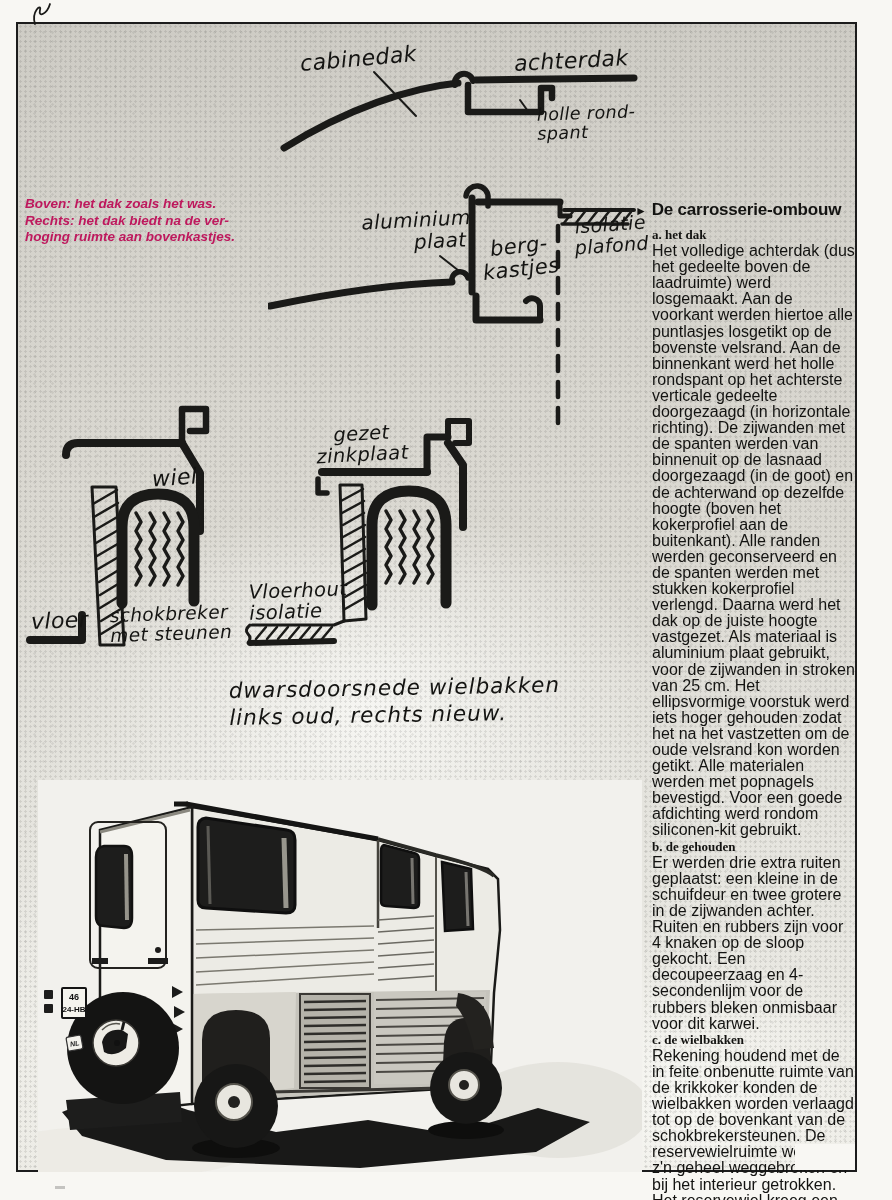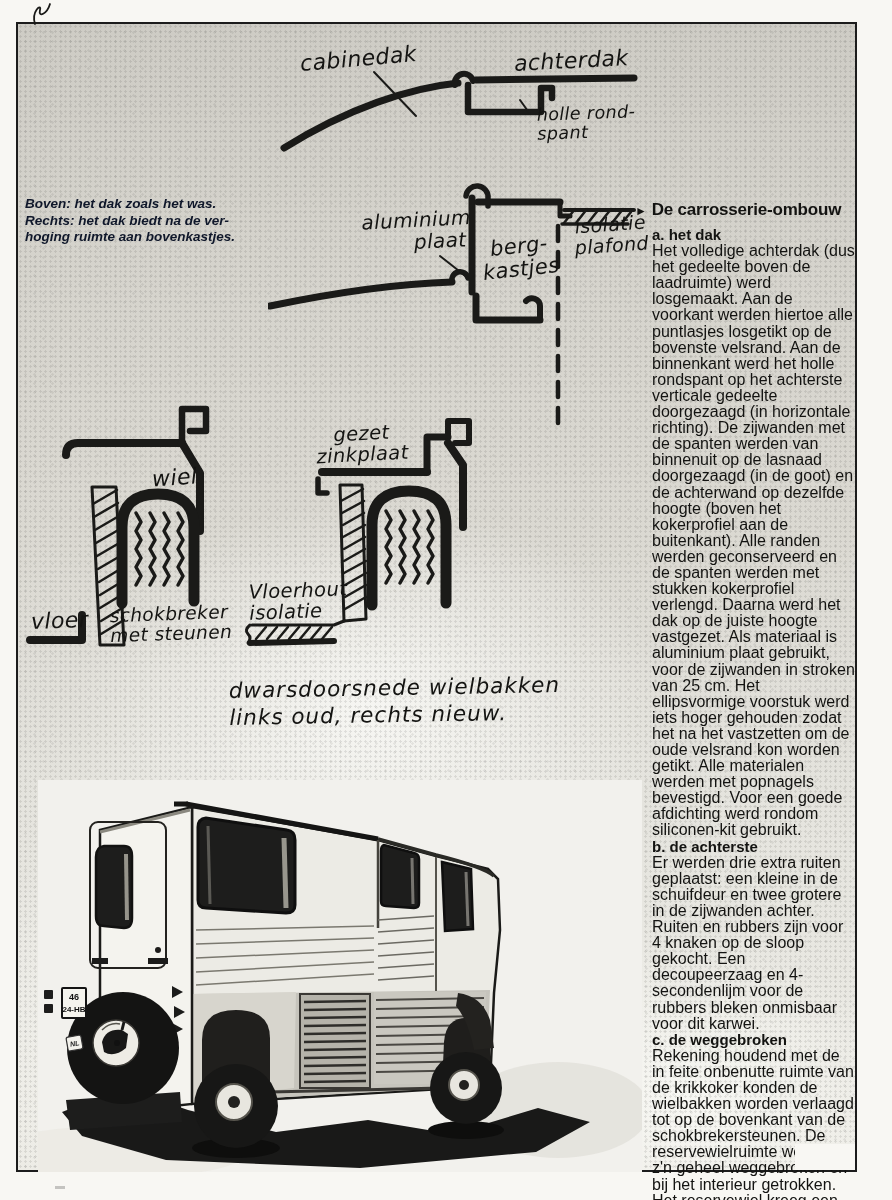--- a/index.html
+++ b/index.html
@@ -28,29 +28,29 @@
   .abs{position:absolute;}
   svg{display:block;}
   .ink{stroke:#1a1a18;fill:none;stroke-linecap:round;stroke-linejoin:round;}
   .hand{
     position:absolute;font-family:"DejaVu Sans",sans-serif;font-style:italic;
     color:#141412;white-space:pre-line;line-height:1.08;letter-spacing:.4px;z-index:3;
   }
   .caption-intro{
     position:absolute;left:25px;top:196px;width:228px;
     font-family:"Liberation Sans",sans-serif;font-style:italic;font-weight:bold;
-    font-size:13.5px;line-height:16.5px;white-space:pre-line;color:#0f172a;z-index:3;
+    font-size:13.5px;line-height:16.5px;white-space:pre-line;color:#be185d;z-index:3;
   }
   .article{position:absolute;left:652px;top:200px;width:204px;z-index:3;color:#131311;}
   .art-title{
     display:flex;align-items:center;gap:5px;margin-left:-17px;
     font-weight:bold;font-size:17px;letter-spacing:-.2px;margin-bottom:7px;white-space:nowrap;
   }
   .arrow{font-size:12px;line-height:1;transform:translateY(1px);}
-  .sec-h{font-weight:bold;font-size:15px;line-height:16.1px;}
+  .sec-h{font-weight:bold;font-size:13px;line-height:16.1px;font-family:Liberation Serif, serif;}
   .sec-b{font-size:16px;line-height:16.1px;}
   .artifact{position:absolute;left:795px;top:1144px;width:60px;height:26px;background:#f8f7f3;z-index:4;}
   .speck{position:absolute;background:rgba(40,40,38,.25);}
 </style>
 </head>
 <body>
 
 <div class="frame"></div>
 
 <svg class="abs" style="left:26px;top:1px;z-index:3" width="30" height="26" viewBox="0 0 30 26">
@@ -185,25 +185,25 @@
 <div class="article">
   <div class="art-title">
     <span class="arrow">►</span>
     <span>De carrosserie-ombouw</span>
   </div>
   <div class="sec">
     <div class="sec-h">a. het dak</div>
     <div class="sec-b">Het volledige achterdak (dus het gedeelte boven de laadruimte) werd losgemaakt. Aan de voorkant werden hiertoe alle puntlasjes losgetikt op de bovenste velsrand. Aan de binnenkant werd het holle rondspant op het achterste verticale gedeelte doorgezaagd (in horizontale richting). De zijwanden met de spanten werden van binnenuit op de lasnaad doorgezaagd (in de goot) en de achterwand op dezelfde hoogte (boven het kokerprofiel aan de buitenkant). Alle randen werden geconserveerd en de spanten werden met stukken kokerprofiel verlengd. Daarna werd het dak op de juiste hoogte vastgezet. Als materiaal is aluminium plaat gebruikt, voor de zijwanden in stroken van 25 cm. Het ellipsvormige voorstuk werd iets hoger gehouden zodat het na het vastzetten om de oude velsrand kon worden getikt. Alle materialen werden met popnagels bevestigd. Voor een goede afdichting werd rondom siliconen-kit gebruikt.</div>
   </div>
   <div class="sec">
-    <div class="sec-h">b. de achterste</div>
+    <div class="sec-h">b. de gehouden</div>
     <div class="sec-b">Er werden drie extra ruiten geplaatst: een kleine in de schuifdeur en twee grotere in de zijwanden achter. Ruiten en rubbers zijn voor 4 knaken op de sloop gekocht. Een decoupeerzaag en 4-secondenlijm voor de rubbers bleken onmisbaar voor dit karwei.</div>
   </div>
   <div class="sec">
-    <div class="sec-h">c. de weggebroken</div>
+    <div class="sec-h">c. de wielbakken</div>
     <div class="sec-b">Rekening houdend met de in feite onbenutte ruimte van de krikkoker konden de wielbakken worden verlaagd tot op de bovenkant van de schokbrekersteunen. De reservewielruimte werd in z'n geheel weggebroken en bij het interieur getrokken. Het reservewiel kreeg een plaatsje „achterop”. De wielbak ter hoogte van de benzinetank werd slechts gedeeltelijk verlaagd. Alles werd met zinkplaat, popnagels en (kit)band bevestigd en afgedicht. De zithoogte kon op deze manier worden teruggebracht tot 42 cm (zonder kussens).</div>
   </div>
 </div>
 <div class="artifact"></div>
 
 <svg class="abs" style="left:38px;top:780px;z-index:2" width="604" height="392" viewBox="0 0 604 392">
   <rect x="0" y="0" width="604" height="392" fill="#f2f1ed"></rect>
   <ellipse cx="520" cy="330" rx="92" ry="48" fill="#dbd9d1" opacity=".55"></ellipse>
   <ellipse cx="80" cy="372" rx="130" ry="26" fill="#e7e5de" opacity=".5"></ellipse>
 

